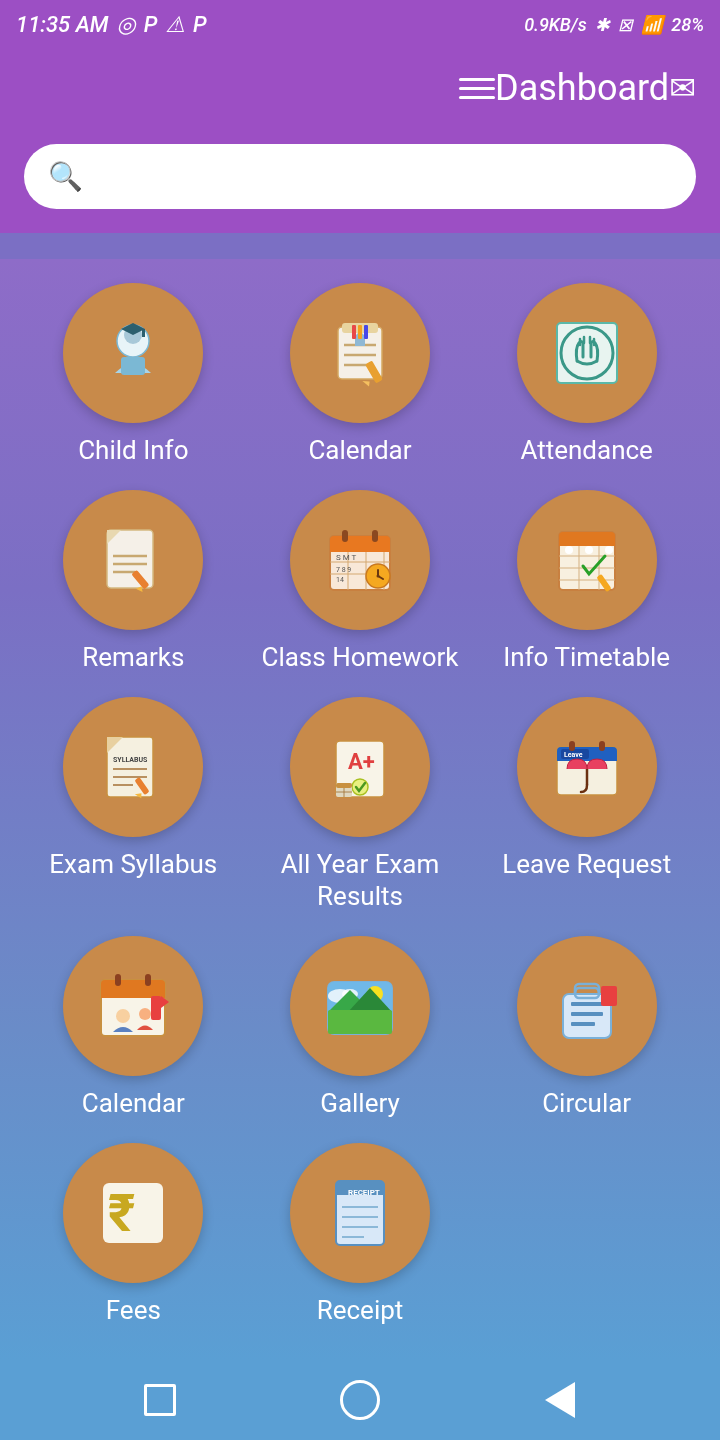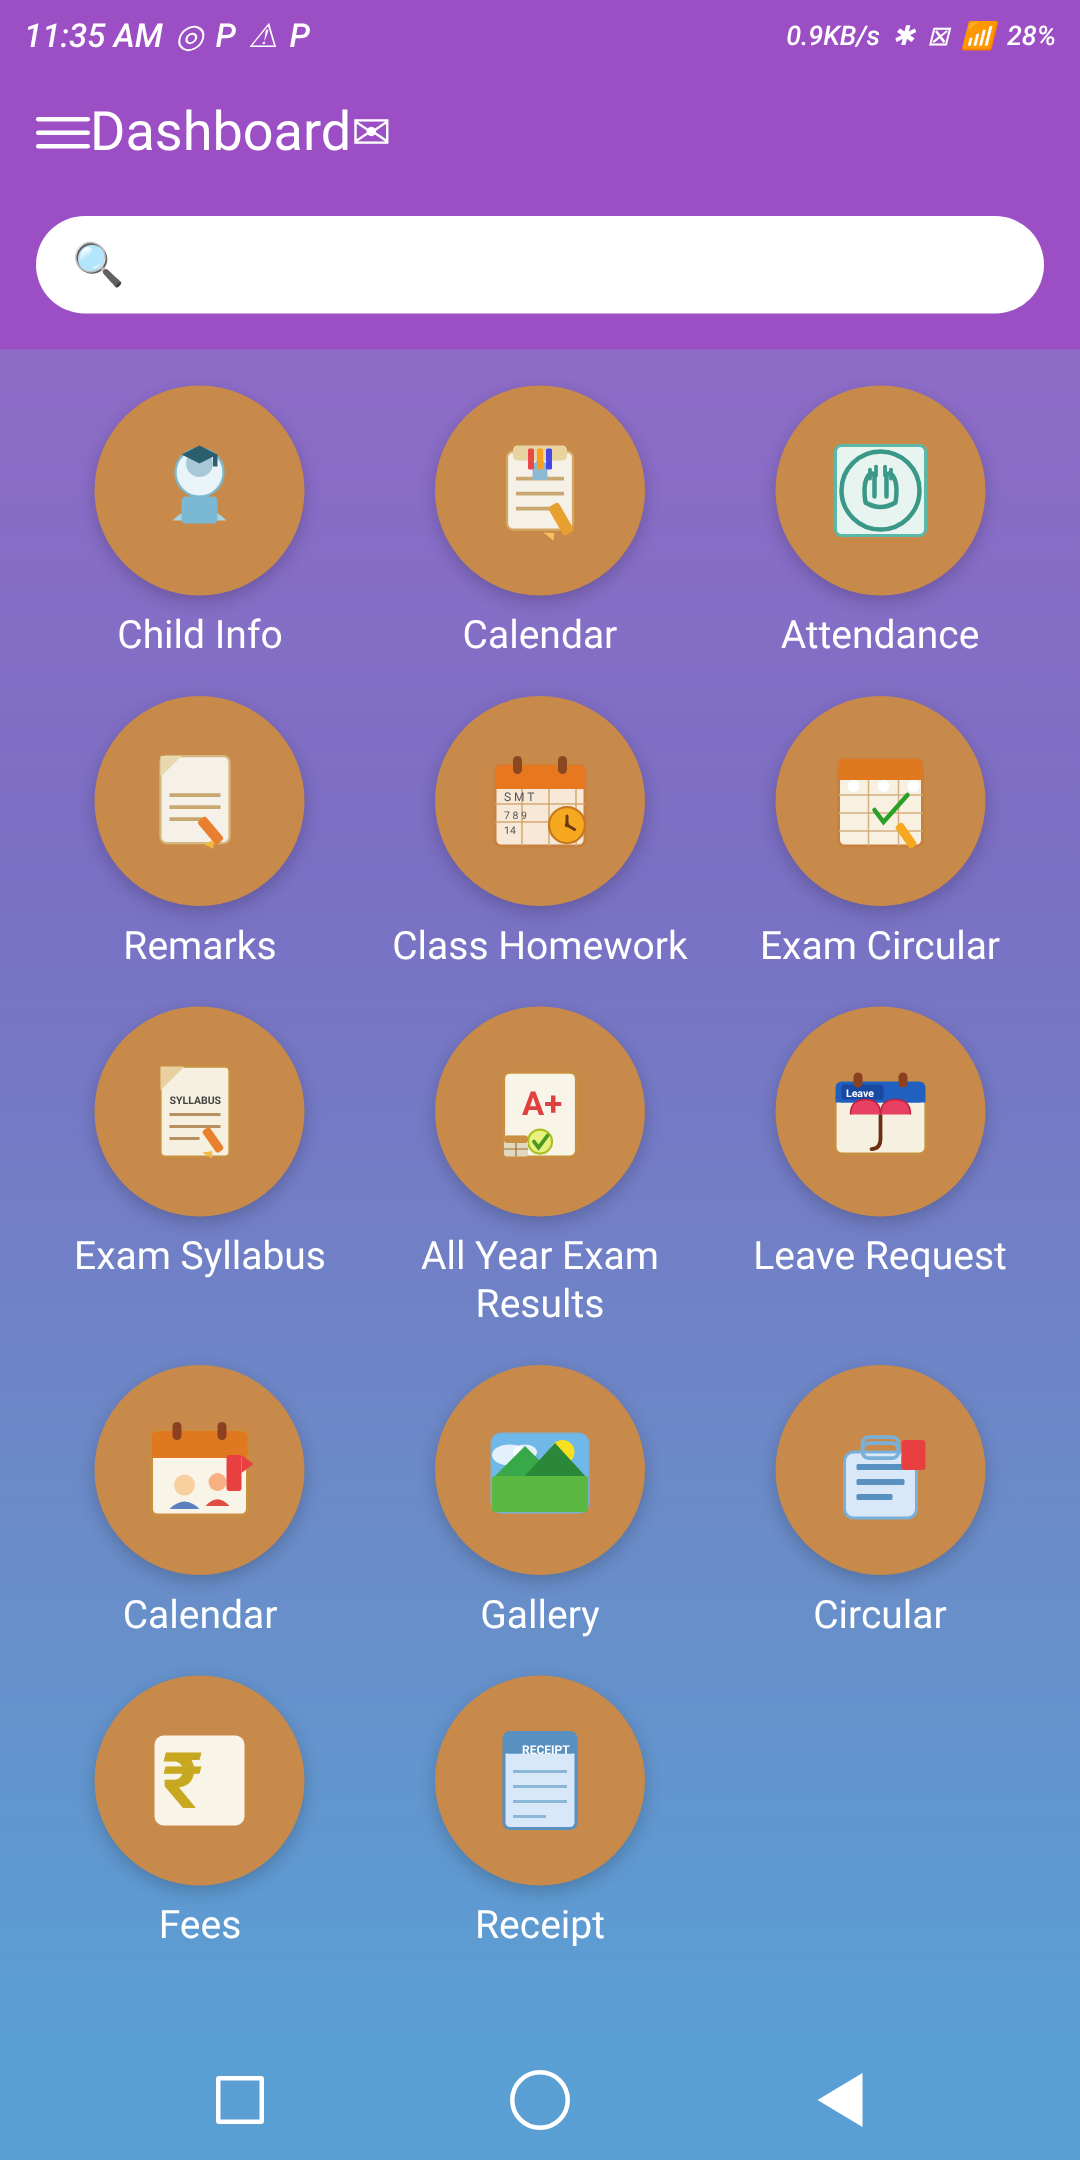--- a/index.html
+++ b/index.html
@@ -29,21 +29,21 @@
     }
     .status-left { display: flex; align-items: center; gap: 8px; }
     .status-right { display: flex; align-items: flex-end; gap: 8px; font-size: 18px; }
 
     
     .header {
       background: #9c4fc4;
       height: 80px;
       display: flex;
       align-items: center;
-      justify-content: flex-start;
+      justify-content: flex-end;
       padding: 0 24px;
       color: white;
     }
     .header-title {
       font-size: 36px;
       font-weight: 400;
       color: white;
     }
     .hamburger-icon {
       display: flex;
@@ -87,20 +87,21 @@
       color: #aaa;
       background: transparent;
       width: 100%;
     }
 
     
     .grid-wrapper {
       background: linear-gradient(180deg, #8e6cc8 0%, #7b6fc4 30%, #6a8cc8 70%, #5a9fd4 100%);
       flex: 1;
       padding: 24px 16px;
+      margin-top: 26px;
     }
 
     
     .icons-grid {
       display: grid;
       grid-template-columns: repeat(3, 1fr);
       gap: 24px 16px;
       padding: 0 12px;
     }
 
@@ -335,21 +336,21 @@
           <line x1="52" y1="26" x2="52" y2="70" stroke="#d4b080" stroke-width="1"></line>
 
           <polyline points="36,46 42,54 58,36" stroke="#28a028" stroke-width="3" fill="none" stroke-linecap="round"></polyline>
 
           <rect x="54" y="54" width="6" height="18" rx="2" fill="#f5a820" transform="rotate(-35 57 63)"></rect>
           <circle cx="22" cy="30" r="4" fill="white"></circle>
           <circle cx="42" cy="30" r="4" fill="white"></circle>
           <circle cx="62" cy="30" r="4" fill="white"></circle>
         </svg>
       </div>
-      <span class="icon-label">Exam Circular</span>
+      <span class="icon-label">Info Timetable</span>
     </div>
 
     <div class="icon-item">
       <div class="icon-circle">
         <svg viewBox="0 0 80 80">
           <rect x="14" y="10" width="46" height="60" rx="3" fill="#f5f0e0" stroke="#c89040" stroke-width="1.5"></rect>
 
           <polygon points="14,10 14,26 30,10" fill="#e8d0a0"></polygon>
 
           <text x="20" y="35" font-size="7" fill="#444" font-weight="bold">SYLLABUS</text>

